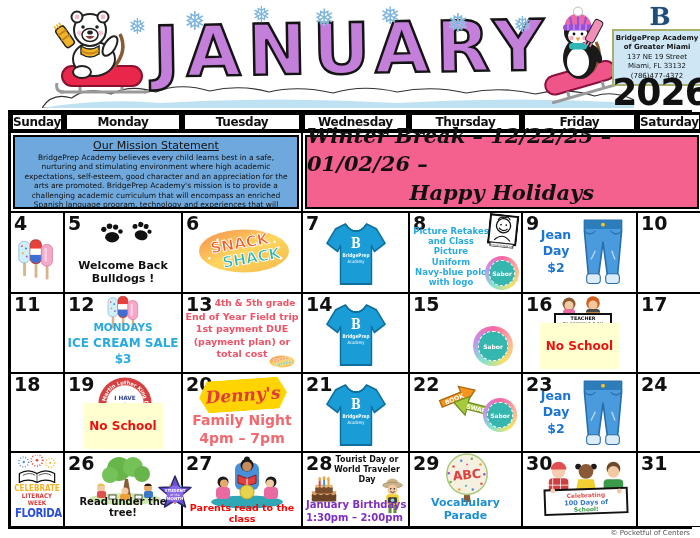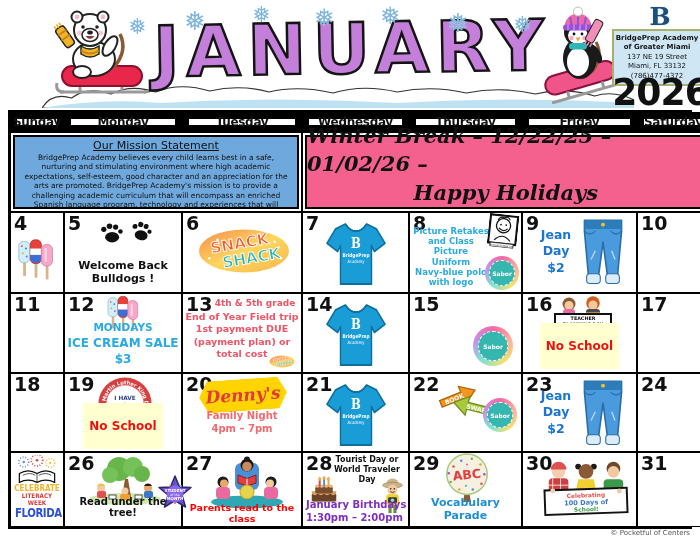--- a/index.html
+++ b/index.html
@@ -26,21 +26,21 @@
          text-shadow:0 0 2px #bcd6ea;}
   .addr{position:absolute;left:612px;top:29px;width:84px;z-index:3;background:#cfe7f5;
         border:2px solid #a8b06a;text-align:center;font-size:7px;line-height:1.35;padding:3px 1px;}
   .addr .b{font-weight:bold;}
   .year{position:absolute;left:610px;top:70px;width:88px;z-index:3;text-align:center;
         font-size:38px;font-weight:bold;letter-spacing:-1px;transform:scaleX(.95);}
   
   .cal{position:absolute;left:8px;top:110px;width:684px;height:419px;box-sizing:border-box;
        display:grid;grid-template-columns:54px 118px 120px 107px 113px 115px 1fr;
        grid-template-rows:20px 80px 81px 80px 79px 1fr;border:2px solid #000;background:#fff;}
-  .wd{border:7px solid #000000;display:flex;align-items:center;justify-content:center;
+  .wd{border:3px solid #000000;display:flex;align-items:center;justify-content:center;
       font-size:12px;font-weight:bold;letter-spacing:-.3px;background:#fff;}
   .c{border:1px solid #000;position:relative;background:#fff;overflow:hidden;}
   .c.ovis{overflow:visible;z-index:4;}
   .dnum{position:absolute;top:0;left:3px;font-size:19px;font-weight:bold;line-height:1.15;}
   .mission{grid-column:1/4;grid-row:2;border:1px solid #000;padding:2px;background:#fff;}
   .mission .box{background:#6fa8dc;border:2px solid #000;height:100%;box-sizing:border-box;
                 padding:2px 5px;overflow:hidden;text-align:center;}
   .mission h3{margin:0;font-size:11px;font-weight:normal;text-decoration:underline;}
   .mission p{margin:1px 0 0;font-size:7.5px;line-height:1.26;}
   .winter{grid-column:4/8;grid-row:2;border:1px solid #000;padding:2px;background:#fff;}
@@ -555,21 +555,21 @@
         </svg>
       <div class="t" style="left:0;bottom:2px;width:100%">
         <span class="nos">No School</span>
       </div>
     </div>
     <div class="c">
       <span class="dnum">20</span>
       <div class="dennys">
           <span>Denny's</span>
         </div>
-      <div class="t coral" style="left:0;bottom:16px;width:100%;font-size:10px;line-height:1.3">
+      <div class="t coral" style="left:0;bottom:4px;width:100%;font-size:14px;line-height:1.3">
         <div>Family Night</div>
         <div>4pm – 7pm</div>
       </div>
     </div>
     <div class="c">
       <span class="dnum">21</span>
       <svg viewBox="0 0 64 60" preserveAspectRatio="none" style="position:absolute;left:22px;top:5px;width:62px;height:72px">
           <use href="#sym-tshirt"></use>
         </svg>
     </div>

